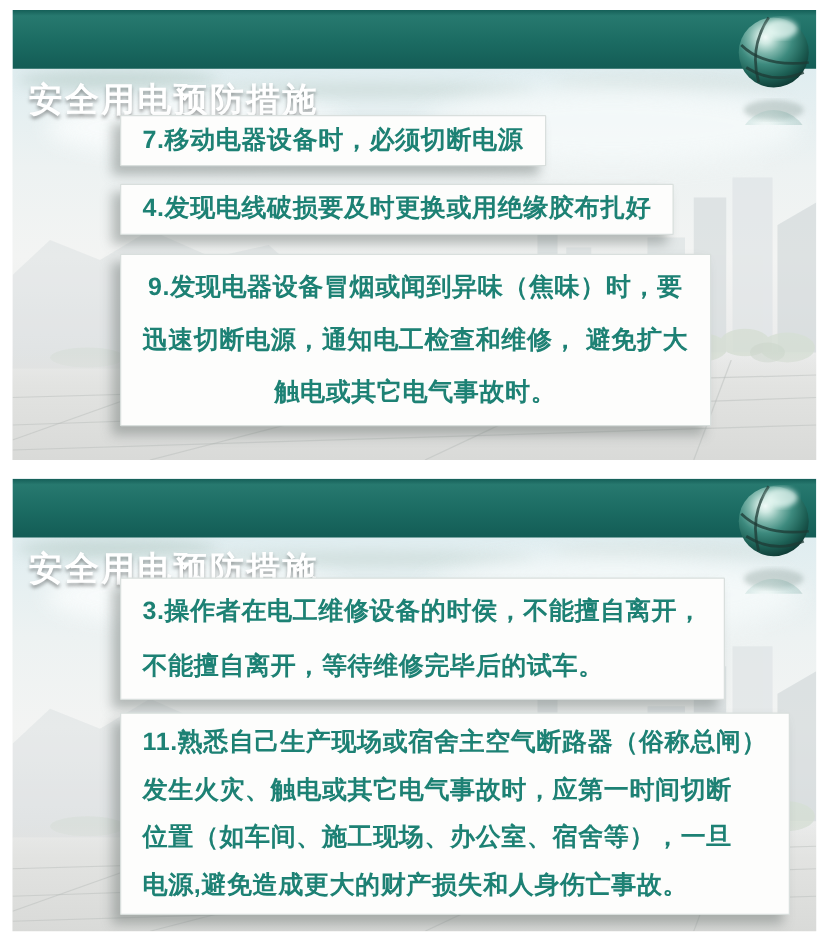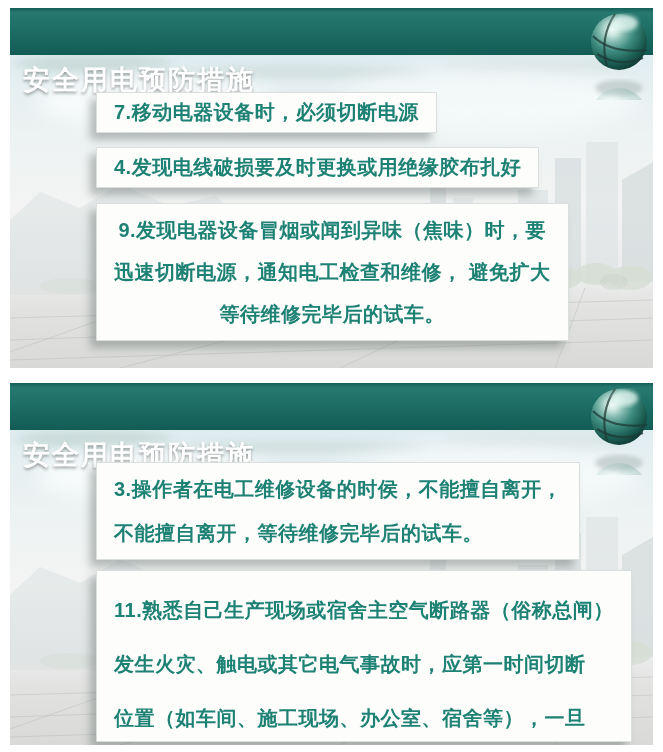--- a/index.html
+++ b/index.html
@@ -33,21 +33,21 @@
            color:#1d8174;font-weight:bold;font-size:20px;width:max-content;
            box-shadow:-6px 7px 9px rgba(96,106,103,.42);letter-spacing:.5px;}
   .tip-box .line{display:block;white-space:nowrap;}
   .b7{left:86px;top:84px;padding:0 17px;line-height:39px;}
   .b8{left:86px;top:139px;padding:0 17px;line-height:39px;}
   .b9{left:86px;top:195px;padding:5px 17px;text-align:center;}
   .b9 .line{line-height:42px;}
   .b10{left:86px;top:79px;padding:4px 17px;}
   .b10 .line{line-height:44px;}
   .b11{left:86px;top:187px;padding:4px 17px;}
-  .b11 .line{line-height:38px;margin-top:16px;}
+  .b11 .line{line-height:38px;}
 </style>
 </head>
 <body>
 
 <div class="page">
 
   <section class="slide slide1">
     <span class="cloud streak1"></span>
     <span class="cloud streak2"></span>
     <span class="cloud streak3"></span>
@@ -127,21 +127,21 @@
 
     <div class="tip-box b7">
       <span class="line">7.移动电器设备时，必须切断电源</span>
     </div>
     <div class="tip-box b8">
       <span class="line">4.发现电线破损要及时更换或用绝缘胶布扎好</span>
     </div>
     <div class="tip-box b9">
       <span class="line">9.发现电器设备冒烟或闻到异味（焦味）时，要</span>
       <span class="line">迅速切断电源，通知电工检查和维修， 避免扩大</span>
-      <span class="line">等待维修完毕后的试车。</span>
+      <span class="line">触电或其它电气事故时。</span>
     </div>
   </section>
 
   <section class="slide slide2">
     <span class="cloud streak1"></span>
     <span class="cloud streak2"></span>
     <span class="cloud streak3"></span>
     <span class="cloud puff1"></span>
     <span class="cloud puff2"></span>
 
@@ -217,16 +217,17 @@
     </div>
 
     <div class="tip-box b10">
       <span class="line">3.操作者在电工维修设备的时侯，不能擅自离开，</span>
       <span class="line">不能擅自离开，等待维修完毕后的试车。</span>
     </div>
     <div class="tip-box b11">
       <span class="line">11.熟悉自己生产现场或宿舍主空气断路器（俗称总闸）</span>
       <span class="line">发生火灾、触电或其它电气事故时，应第一时间切断</span>
       <span class="line">位置（如车间、施工现场、办公室、宿舍等），一旦</span>
+      <span class="line">电源,避免造成更大的财产损失和人身伤亡事故。</span>
     </div>
   </section>
 
 </div>
 
 </body></html>

